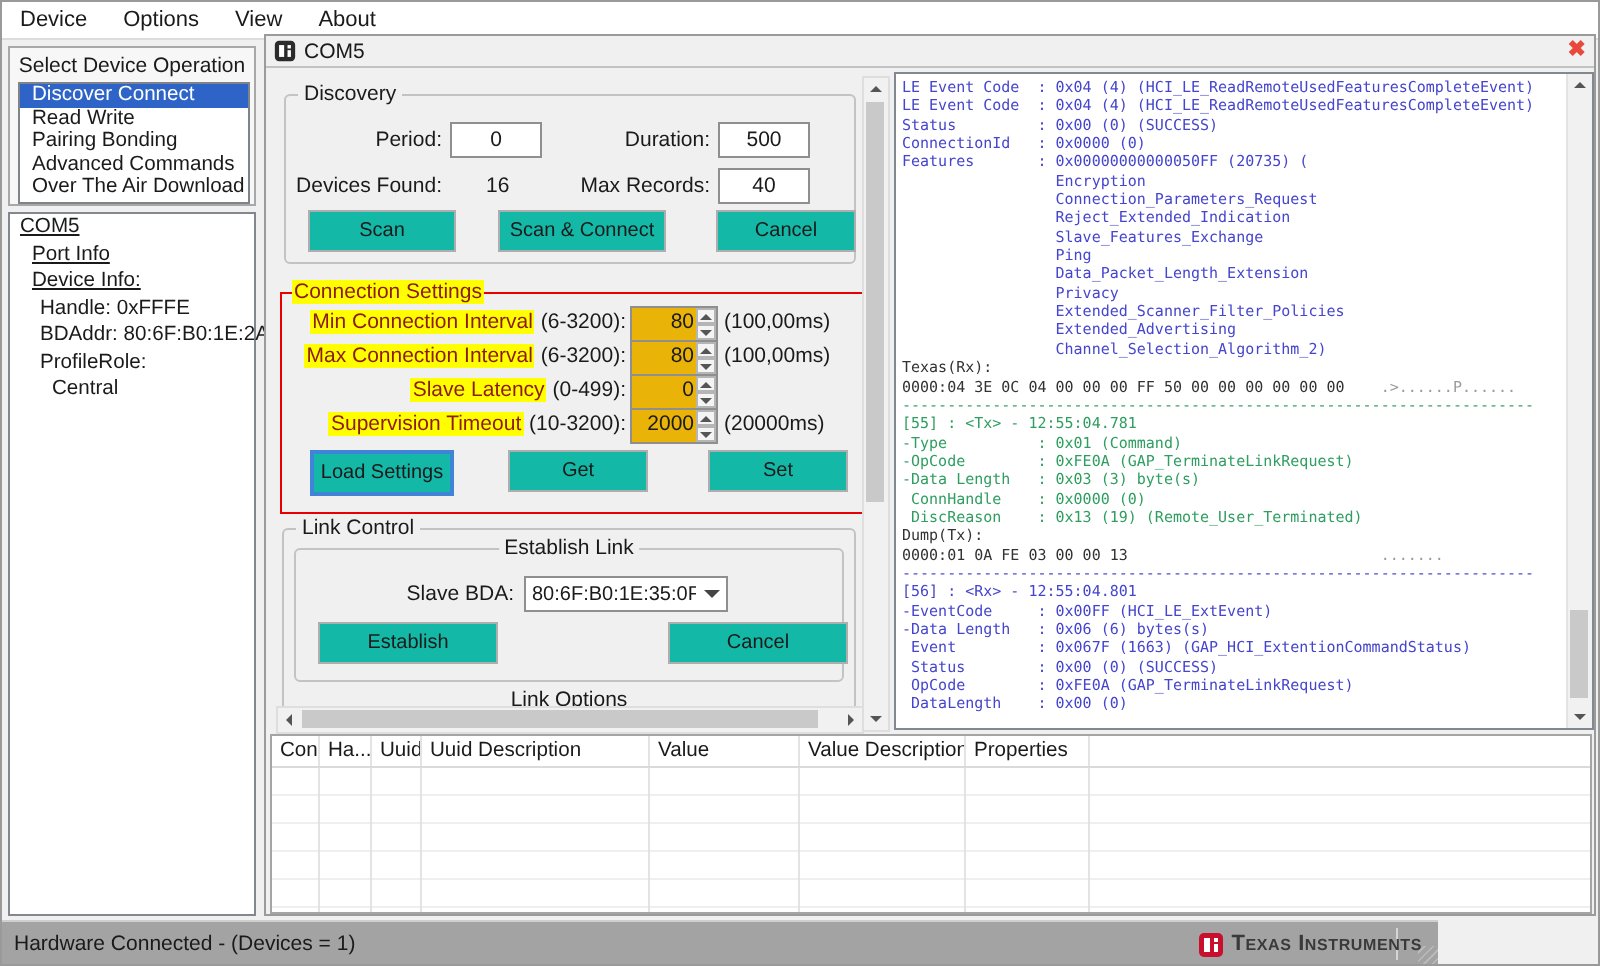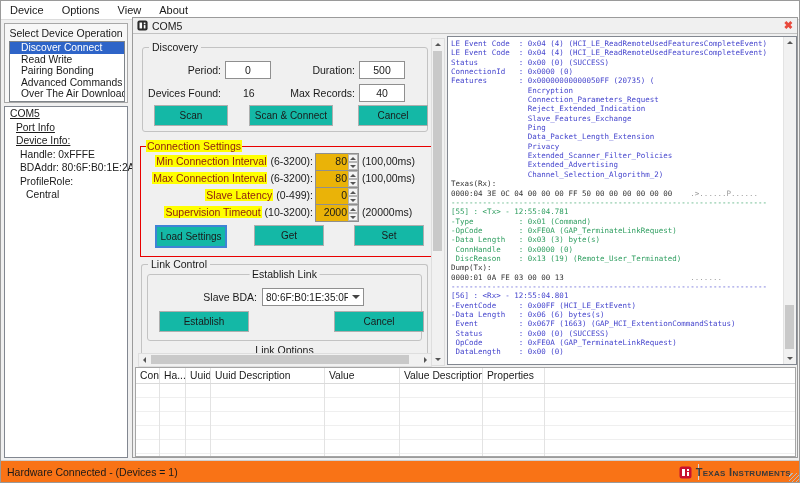--- a/index.html
+++ b/index.html
@@ -10,21 +10,21 @@
 
   
   .menubar{left:0;top:0;width:798px;height:19px;background:#ffffff;border-bottom:1px solid #dcdcdc;
            display:flex;align-items:center;font-size:11px;}
   .menu-item{padding:0 9px;line-height:18px;cursor:default;}
 
   
   .op-panel{left:3px;top:22px;width:124px;height:80px;background:#f7f7f7;border:1px solid #a8a8a8;}
   .op-title{position:absolute;top:3px;left:0;width:100%;text-align:center;font-size:10.5px;}
   .op-list{position:absolute;left:4px;top:17px;width:114px;height:59px;background:#fff;border:1px solid #7f8489;overflow:hidden;}
-  .op-item{padding:0 11px;line-height:11.5px;font-size:10.3px;white-space:nowrap;}
+  .op-item{padding:0 6px;line-height:11.5px;font-size:10.3px;white-space:nowrap;}
   .op-item.selected{background:#2e64c8;color:#fff;}
 
   .tree-panel{left:3px;top:105px;width:124px;height:352px;background:#fff;border:1px solid #828790;}
   .tree-item{line-height:13.5px;font-size:10.3px;white-space:nowrap;}
   .tree-item.link{text-decoration:underline;}
   .lvl0{margin-left:5px;} .lvl1{margin-left:11px;} .lvl2{margin-left:15px;} .lvl3{margin-left:21px;}
 
   
   .child{left:131px;top:16px;width:666px;height:441px;border:1px solid #9b9b9b;background:#f0f0f0;}
   .titlebar{left:0;top:0;width:664px;height:16px;background:#f0f0f0;border-bottom:1px solid #c2c2c2;
@@ -87,21 +87,21 @@
   .grid-rows{position:absolute;left:0;top:16px;right:0;bottom:0;
     background:repeating-linear-gradient(to bottom,transparent 0,transparent 13px,#efefef 13px,#efefef 14px);}
   .grid-headsep{position:absolute;left:0;top:15px;width:100%;height:1px;background:#dadada;}
   .grid-cols{position:absolute;left:0;top:0;width:100%;height:100%;display:flex;}
   .th{height:100%;border-right:1px solid #e3e3e3;font-size:10.3px;padding:2px 0 0 4px;white-space:nowrap;overflow:hidden;box-sizing:border-box;flex:0 0 auto;}
   .th:nth-child(1){width:24px;} .th:nth-child(2){width:26px;} .th:nth-child(3){width:25px;}
   .th:nth-child(4){width:114px;} .th:nth-child(5){width:75px;} .th:nth-child(6){width:83px;}
   .th:nth-child(7){width:62px;}
 
   
-  .statusbar{left:0;top:459px;width:798px;height:23px;background:#f97316;border-top:1px solid #cfcfcf;
+  .statusbar{left:0;top:459px;width:718px;height:23px;background:#a3a3a3;border-top:1px solid #cfcfcf;
              display:flex;align-items:center;}
   .status-text{margin-left:6px;font-size:10.5px;}
   .status-sep{position:absolute;left:697px;top:3px;bottom:3px;width:1px;background:#d6d6d6;}
   .brand{position:absolute;right:8px;top:0;height:100%;display:flex;align-items:center;}
   .brand-text{font-variant:small-caps;font-weight:bold;font-size:11px;letter-spacing:0.3px;color:#3a3a3a;margin-left:4px;}
   .grip{position:absolute;right:0;bottom:0;width:10px;height:10px;
         background:repeating-linear-gradient(135deg,transparent 0,transparent 2px,#b9b9b9 2px,#b9b9b9 3px);}
 </style>
 </head>
 <body>

